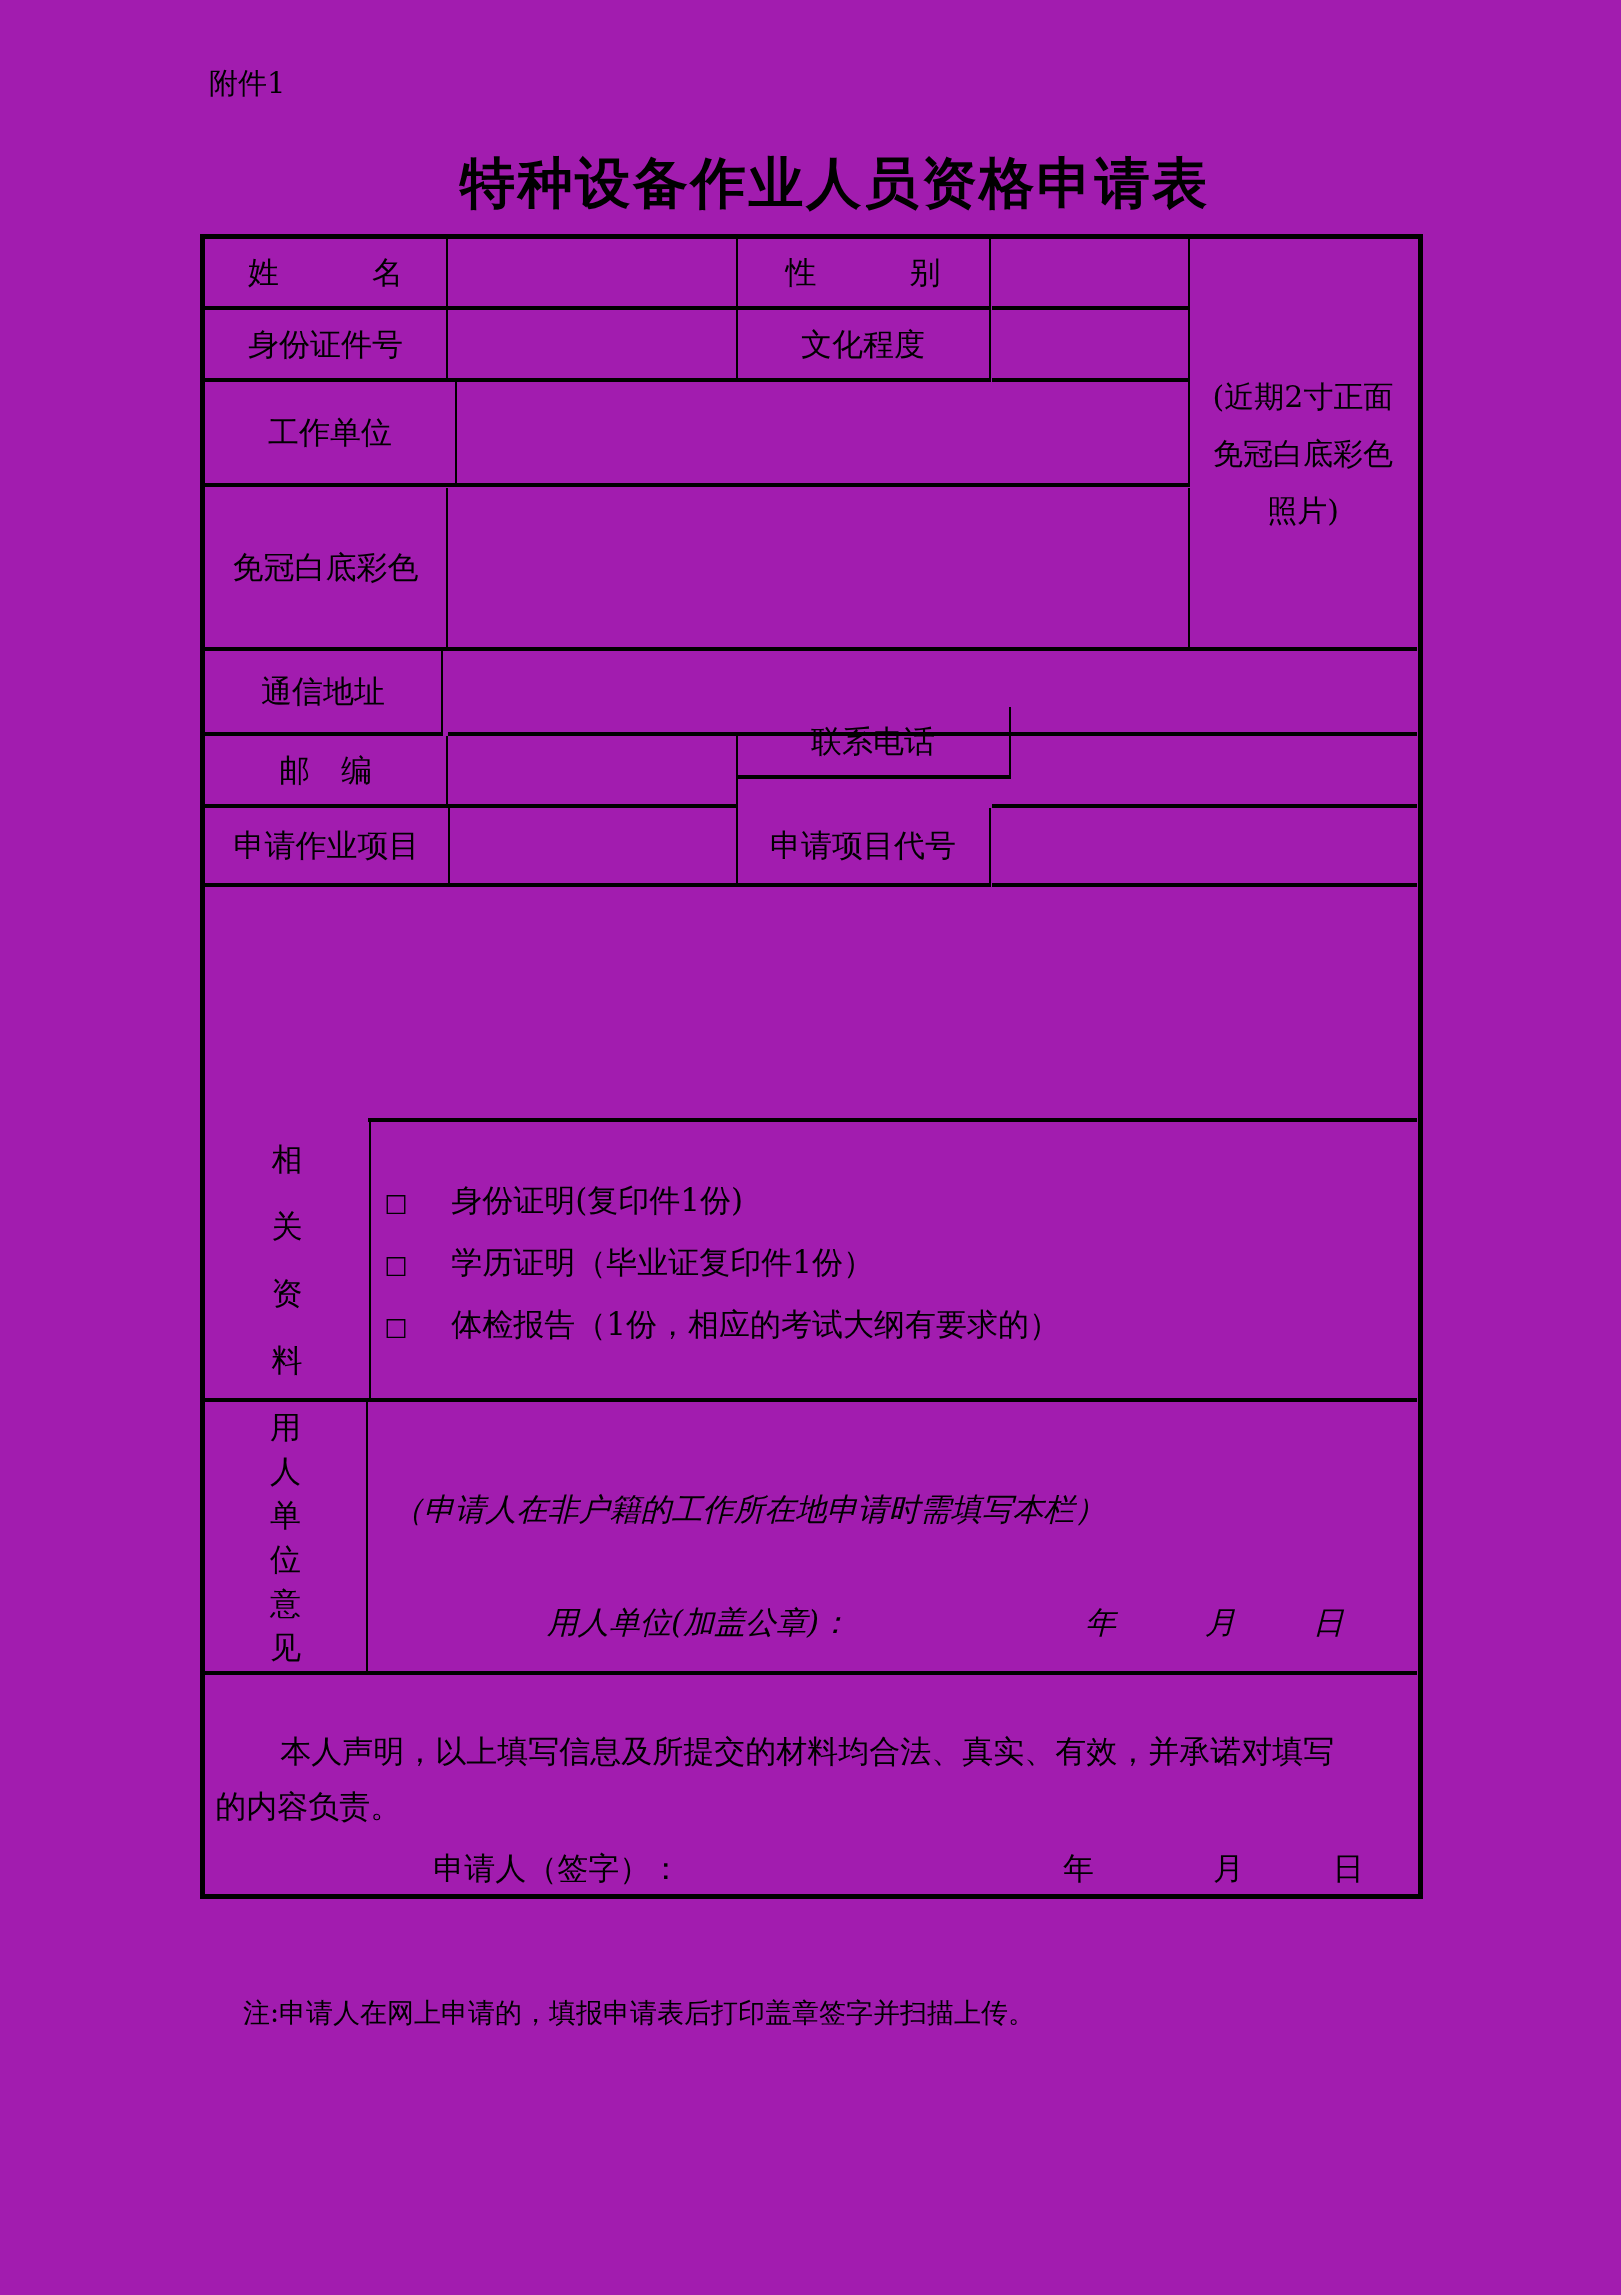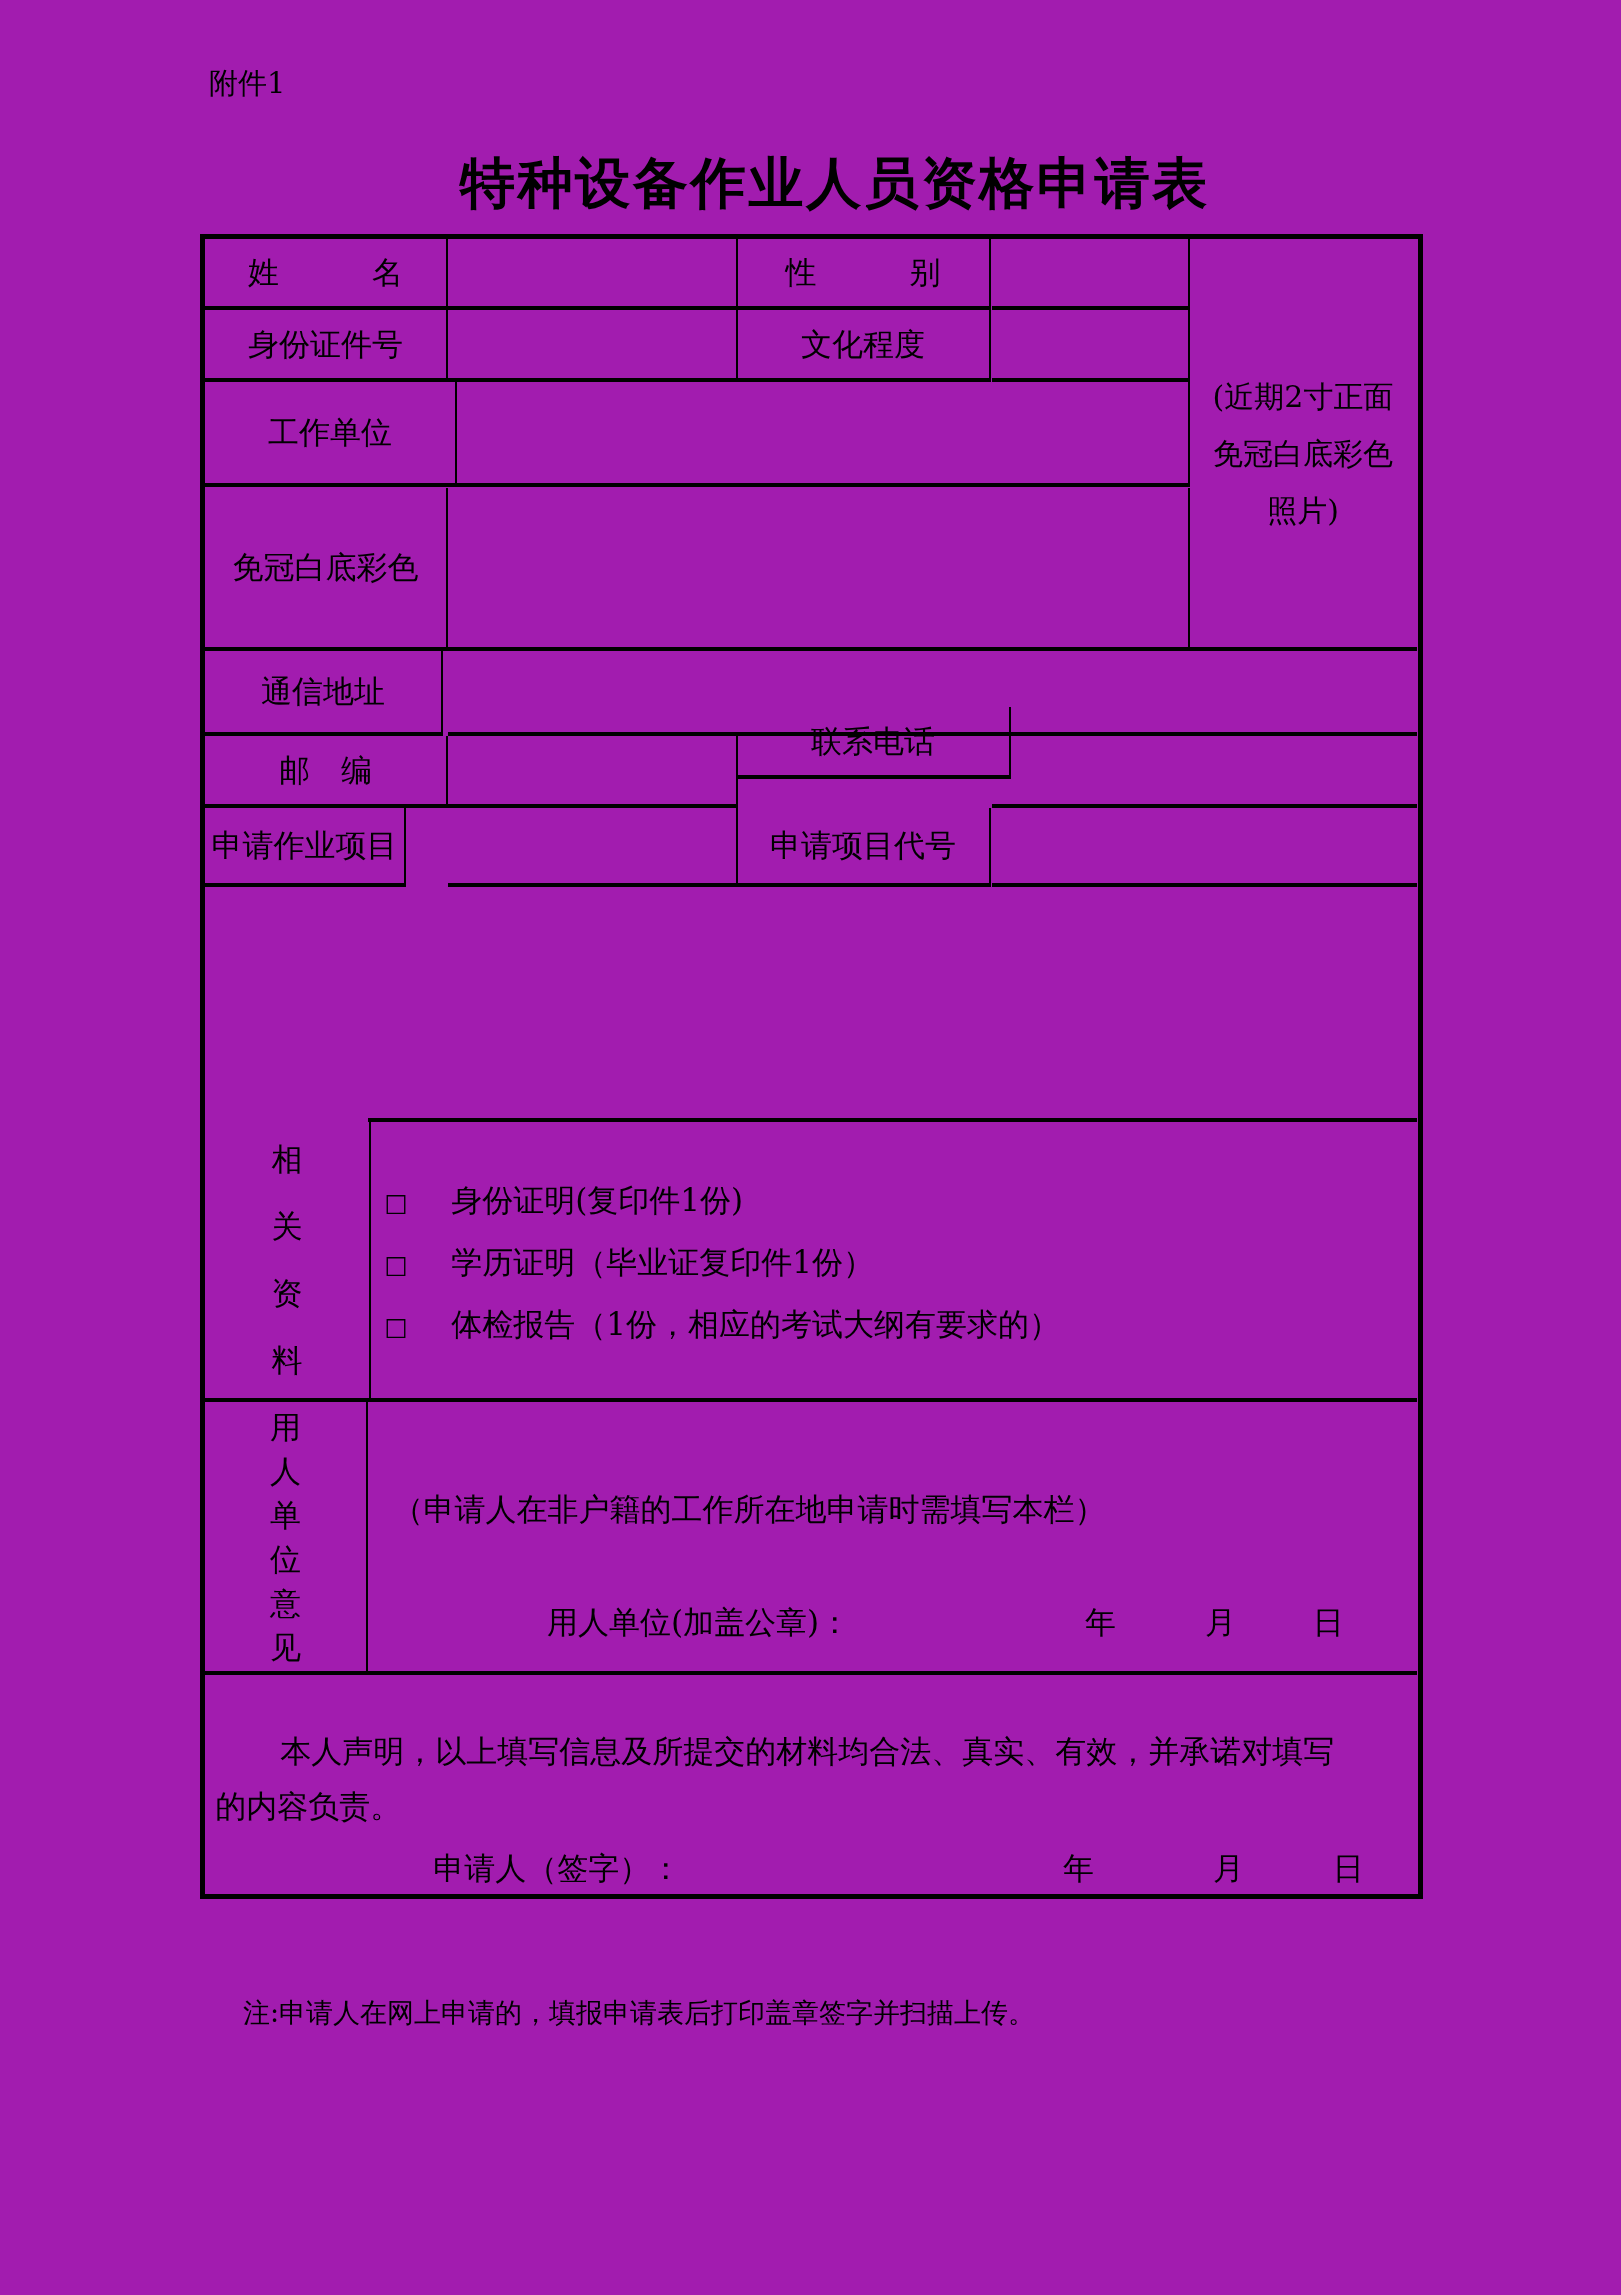--- a/index.html
+++ b/index.html
@@ -108,21 +108,21 @@
     <div class="cell" style="left:243px;top:249px;width:742px;height:163px;"></div>
 
     <div class="cell" style="left:0;top:412px;width:238px;height:85px;">通信地址</div>
     <div class="cell no-r" style="left:243px;top:412px;width:969px;height:85px;"></div>
 
     <div class="cell" style="left:0;top:497px;width:243px;height:72px;">邮　编</div>
     <div class="cell" style="left:243px;top:497px;width:290px;height:72px;"></div>
     <div class="cell" style="left:532px;top:468px;width:274px;height:72px;">联系电话</div>
     <div class="cell no-r" style="left:787px;top:497px;width:425px;height:72px;"></div>
 
-    <div class="cell" style="left:0;top:569px;width:201px;height:79px;">申请作业项目</div>
+    <div class="cell" style="left:0;top:569px;width:245px;height:79px;">申请作业项目</div>
     <div class="cell" style="left:243px;top:569px;width:290px;height:79px;"></div>
     <div class="cell" style="left:532px;top:569px;width:254px;height:79px;">申请项目代号</div>
     <div class="cell no-r" style="left:787px;top:569px;width:425px;height:79px;"></div>
 
     <div class="cell no-r" style="left:163px;top:648px;width:1049px;height:235px;"></div>
 
     <div class="cell" style="left:0;top:883px;width:166px;height:280px;">
       <div class="vlabel lh-docs">相关资料</div>
     </div>
     <div class="cell no-r docs-box" style="left:163px;top:883px;width:1049px;height:280px;">
@@ -136,21 +136,21 @@
       </div>
       <div class="doc-item">
         <span class="cb">□</span>
         <span class="txt">体检报告（1份，相应的考试大纲有要求的）</span>
       </div>
     </div>
 
     <div class="cell" style="left:0;top:1163px;width:163px;height:273px;">
       <div class="vlabel lh-emp">用人单位意见</div>
     </div>
-    <div class="cell no-r emp-box" style="left:163px;top:1163px;width:1049px;height:273px;">
+    <div class="cell no-r emp-box" style="left:163px;top:1163px;width:1049px;height:273px;font-style:italic;">
       <div class="emp-note">（申请人在非户籍的工作所在地申请时需填写本栏）</div>
       <div class="emp-seal-line">
         <span class="seal">用人单位(加盖公章)：</span>
         <span class="y">年</span>
         <span class="m">月</span>
         <span class="d">日</span>
       </div>
     </div>
 
     <div class="cell no-r no-b decl-box" style="left:0;top:1436px;width:1212px;height:217px;">

